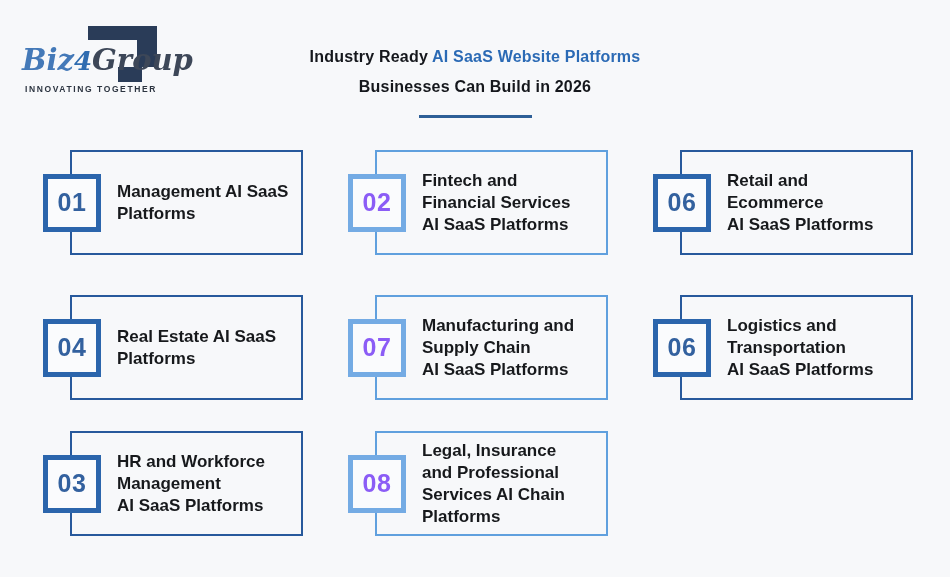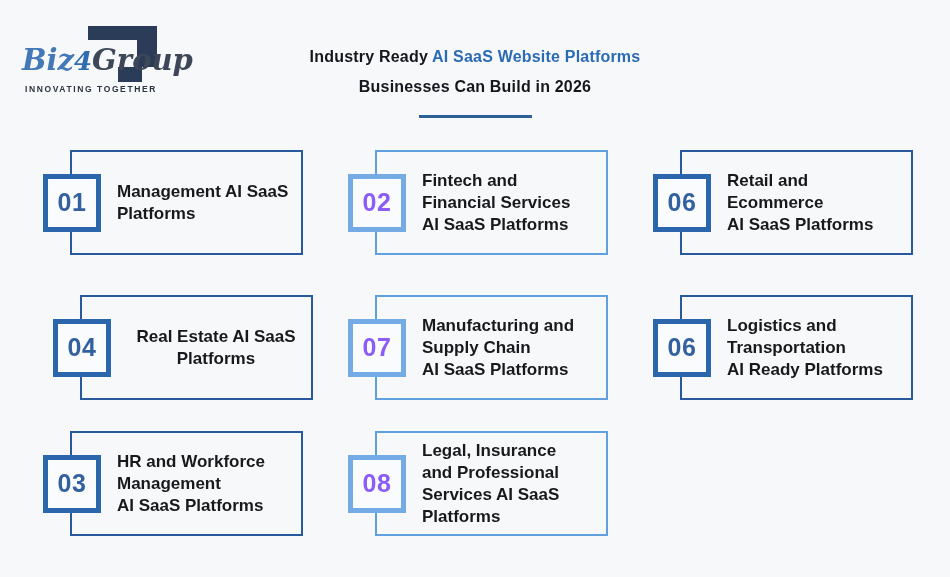--- a/index.html
+++ b/index.html
@@ -67,21 +67,21 @@
   .card-title{
     position:absolute;left:45px;right:6px;top:50%;transform:translateY(-50%);
     font-size:17px;font-weight:700;color:#17191c;line-height:1.3;
     white-space:pre-line;
   }
 
   
   .pos-0{left:70px;top:150px;}
   .pos-1{left:375px;top:150px;}
   .pos-2{left:680px;top:150px;}
-  .pos-3{left:80px;top:295px;text-align:center;}
+  .pos-3{left:70px;top:295px;}
   .pos-4{left:375px;top:295px;}
   .pos-5{left:680px;top:295px;}
   .pos-6{left:70px;top:431px;}
   .pos-7{left:375px;top:431px;}
 </style>
 </head>
 <body>
 
 <div class="canvas">
 
@@ -143,35 +143,35 @@
 Supply Chain
 AI SaaS Platforms</div>
   </div>
 
   <div class="card dark pos-5">
     <div class="numbox">
         <span>06</span>
       </div>
     <div class="card-title">Logistics and
 Transportation
-AI Ready Platforms</div>
+AI SaaS Platforms</div>
   </div>
 
   <div class="card dark pos-6">
     <div class="numbox">
         <span>03</span>
       </div>
     <div class="card-title">HR and Workforce
 Management
 AI SaaS Platforms</div>
   </div>
 
   <div class="card light pos-7">
     <div class="numbox">
         <span>08</span>
       </div>
     <div class="card-title">Legal, Insurance
 and Professional
-Services AI SaaS
+Services AI Chain
 Platforms</div>
   </div>
 
 </div>
 
 </body></html>

